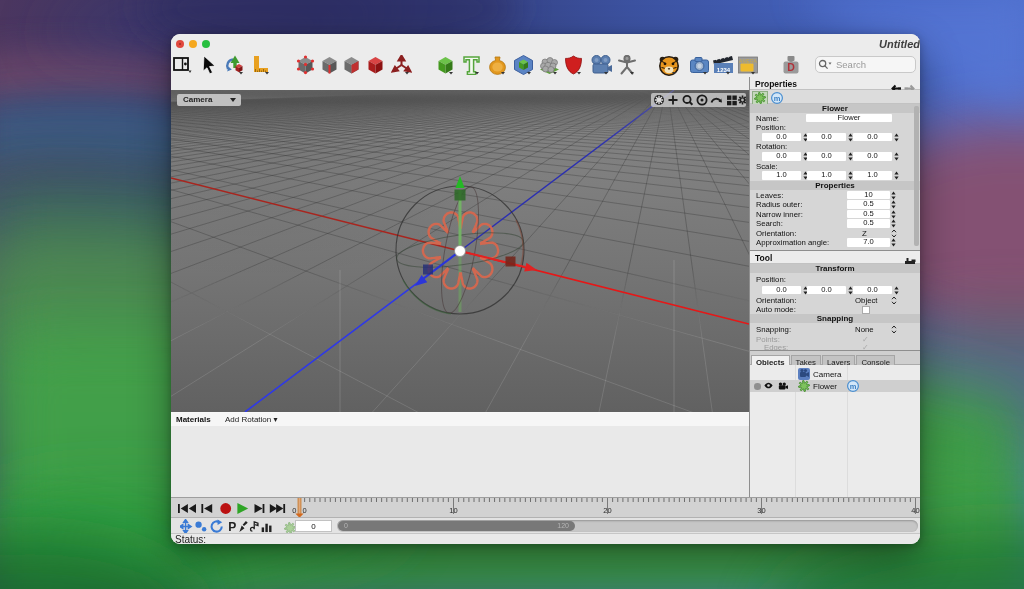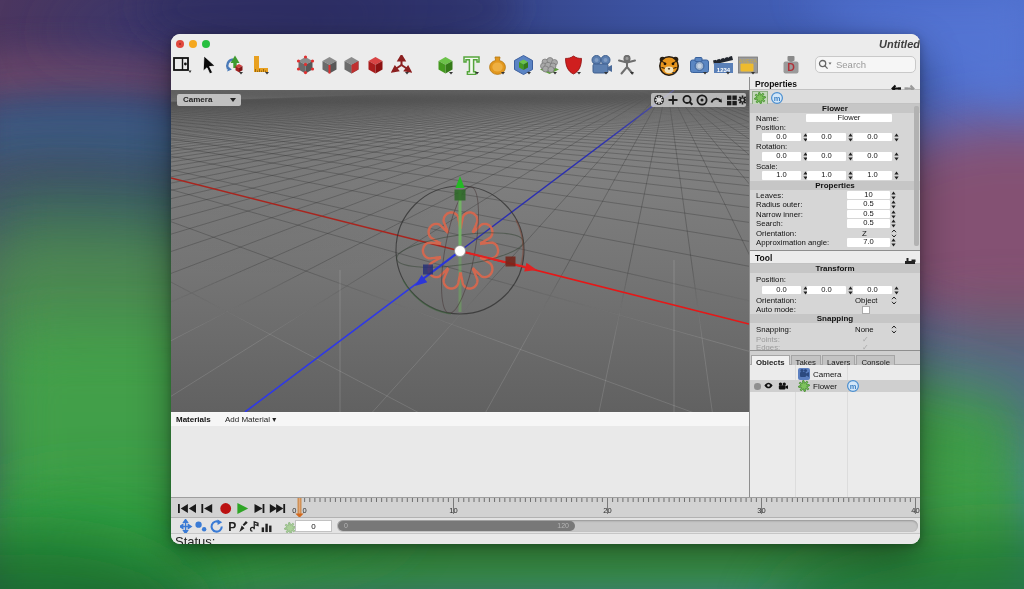--- a/index.html
+++ b/index.html
@@ -53,21 +53,21 @@
 .dot { position:absolute; left:4px; top:3px; width:6.5px; height:6.5px; border-radius:50%; background:#8f8f8f; }
 .eye { position:absolute; left:14px; top:2px; }
 .vcam { position:absolute; left:28px; top:1.5px; }
 .ruler { position:absolute; left:0; top:463px; width:100%; height:20px; background:#d2d2d2; border-top:1px solid #9e9e9e; }
 .controls { position:absolute; left:0; top:483px; width:100%; height:16px; background:#e3e3e3; border-top:1px solid #b2b2b2; }
 .framefld { position:absolute; left:124px; top:1.5px; width:37px; height:12px; background:#fff; border:1px solid #c2c2c2; font-size:8px; text-align:center; line-height:12px; color:#111; }
 .slider { position:absolute; left:166px; right:2px; top:1.5px; height:12px; background:#c6c6c6; border-radius:6px; box-shadow:inset 0 1px 2px rgba(0,0,0,0.25); }
 .sfill { position:absolute; left:1px; top:1px; width:237px; height:10px; background:#787878; border-radius:5px; }
 .sfill i { position:absolute; left:6px; top:1px; font-style:normal; font-size:7px; color:#b5b5b5; }
 .sfill b { position:absolute; right:6px; top:1px; font-weight:normal; font-size:7px; color:#b5b5b5; }
-.status { position:absolute; left:0; top:499px; width:100%; height:11px; background:#e9e9e9; border-top:1px solid #c6c6c6; font-size:13px; color:#222; padding-left:4px; }
+.status { position:absolute; left:0; top:499px; width:100%; height:11px; background:#e9e9e9; border-top:1px solid #c6c6c6; font-size:10px; color:#222; padding-left:4px; }
 .gflower { position:absolute; left:113px; top:2px; }
 </style></head>
 <body>
 <div class="desk">
     <svg width="1024" height="589" viewBox="0 0 1024 589" style="position:absolute;left:0;top:0">
 <defs>
 <linearGradient id="sky" x1="0" y1="0" x2="1" y2="0.18">
  <stop offset="0" stop-color="#4c3760"></stop>
           <stop offset="0.3" stop-color="#2f3267"></stop>
  <stop offset="0.6" stop-color="#3c52a0"></stop>
@@ -1111,21 +1111,21 @@
                 <line x1="-3.1" y1="3.1" x2="-1.9" y2="1.9"></line>
                 <line x1="3.1" y1="-3.1" x2="1.9" y2="-1.9"></line>
               </g>
             </g>
       </g>
         </svg></div>
   </div>
   <div class="mats">
     <div class="matbar">
         <b>Materials</b>
-        <span>Add Material ▾</span>
+        <span>Add Rotation ▾</span>
       </div>
   </div>
   <div class="rpanel">
       <div class="phead" style="top:0">
         <b>Properties</b>
         <span class="arrs"><svg width="26" height="9" viewBox="0 0 26 9">
             <path d="M8,4.5 L3,4.5 M5.5,1.5 L2.5,4.5 5.5,7.5" stroke="#111" stroke-width="2" fill="none"></path>
             <rect x="8" y="3.3" width="3" height="2.4" fill="#111"></rect>
             <path d="M17,4.5 L23,4.5 M20.5,1.5 L23.5,4.5 20.5,7.5" stroke="#9a9a9a" stroke-width="2" fill="none"></path>
             <rect x="14.5" y="3.3" width="3" height="2.4" fill="#9a9a9a"></rect>
@@ -1302,21 +1302,21 @@
         <div class="band" style="top:50px">Snapping</div>
         <div class="lbl" style="left:6px;top:60.5px">Snapping:</div>
         <div class="lbl" style="left:105px;top:60.5px">None</div>
         <div style="position:absolute;left:141px;top:60.5px">
           <svg class="st" width="6" height="9" viewBox="0 0 6 9">
             <path d="M1,3.2 3,1 5,3.2 M1,5.8 3,8 5,5.8" fill="none" stroke="#222" stroke-width="1"></path>
           </svg>
         </div>
         <div class="lbl gray" style="left:6px;top:70.5px">Points:</div>
         <div class="gcheck" style="left:112px;top:70.5px">✓</div>
-        <div class="lbl gray" style="left:6px;top:79px">Edges:</div>
+        <div class="lbl gray" style="left:14px;top:79px">Edges:</div>
         <div class="gcheck" style="left:112px;top:79px">✓</div>
       </div>
       <div class="pdiv" style="top:273px"></div>
       <div class="otabs" style="top:274px"><span class="otab on">Objects</span><span class="otab">Takes</span><span class="otab">Layers</span><span class="otab">Console</span></div>
       <div class="olist" style="top:288px;height:132px">
         <div class="ocol" style="left:44.5px"></div>
         <div class="ocol" style="left:96.5px"></div>
         <div class="orow" style="top:3px">
           <span class="oicon" style="left:48px">
             <svg width="12" height="12" viewBox="0 0 12 12">

